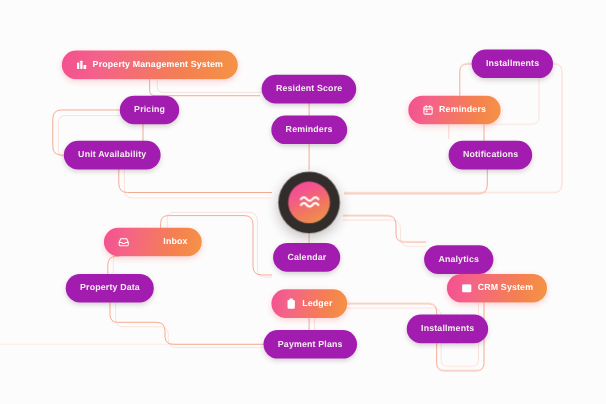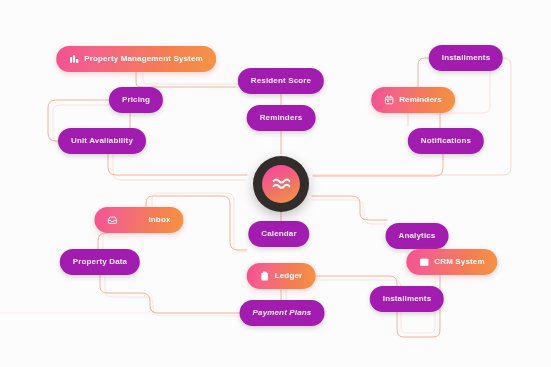--- a/index.html
+++ b/index.html
@@ -233,18 +233,18 @@
           <svg viewBox="0 0 24 24" fill="#ffffff">
             <rect x="2" y="4" width="20" height="17" rx="2.5"></rect>
             <rect x="2" y="4" width="20" height="4.5" rx="2" fill="#ffffff" opacity="0.55"></rect>
           </svg>
         </span>
         <span class="label">CRM System</span>
       </div>
       <div class="node dark" style="left: 407px; top: 299px;">
         <span class="label">Installments</span>
       </div>
-      <div class="node dark" style="left: 282px; top: 313px; font-style: italic;">
+      <div class="node dark" style="left: 282px; top: 313px;">
         <span class="label">Payment Plans</span>
       </div>
     </div>
 
 </div>
 
 </body></html>

